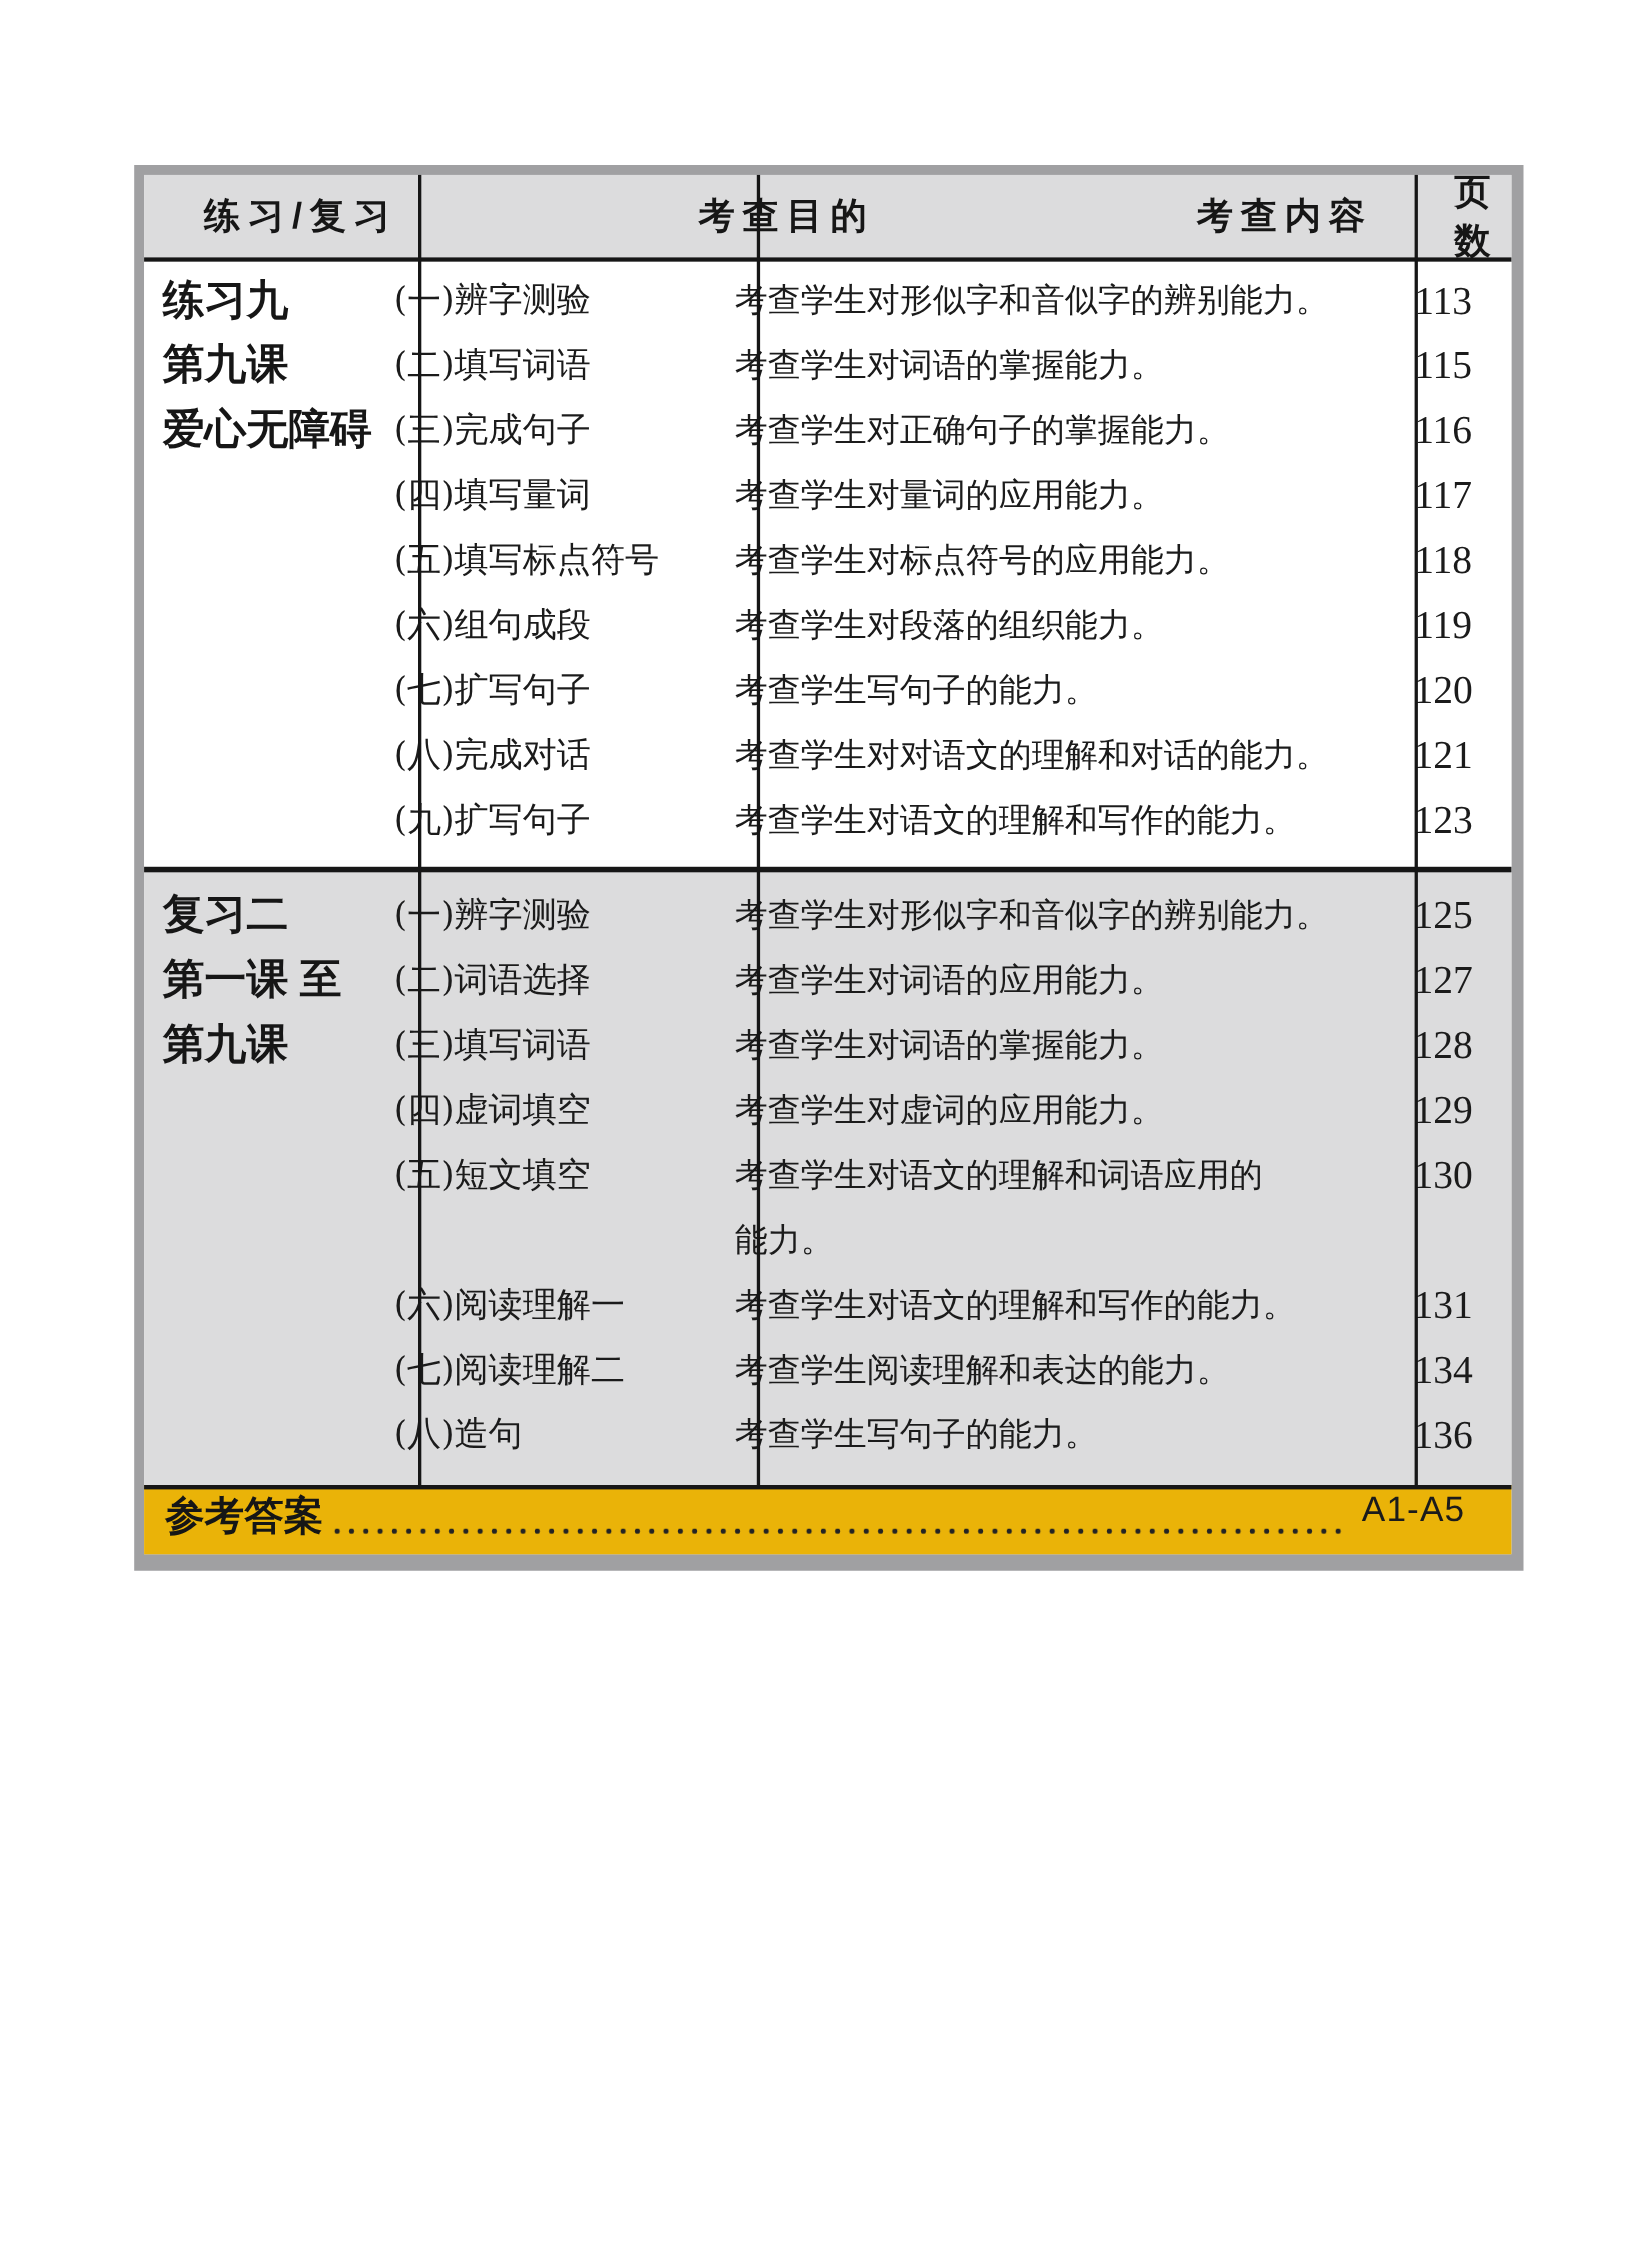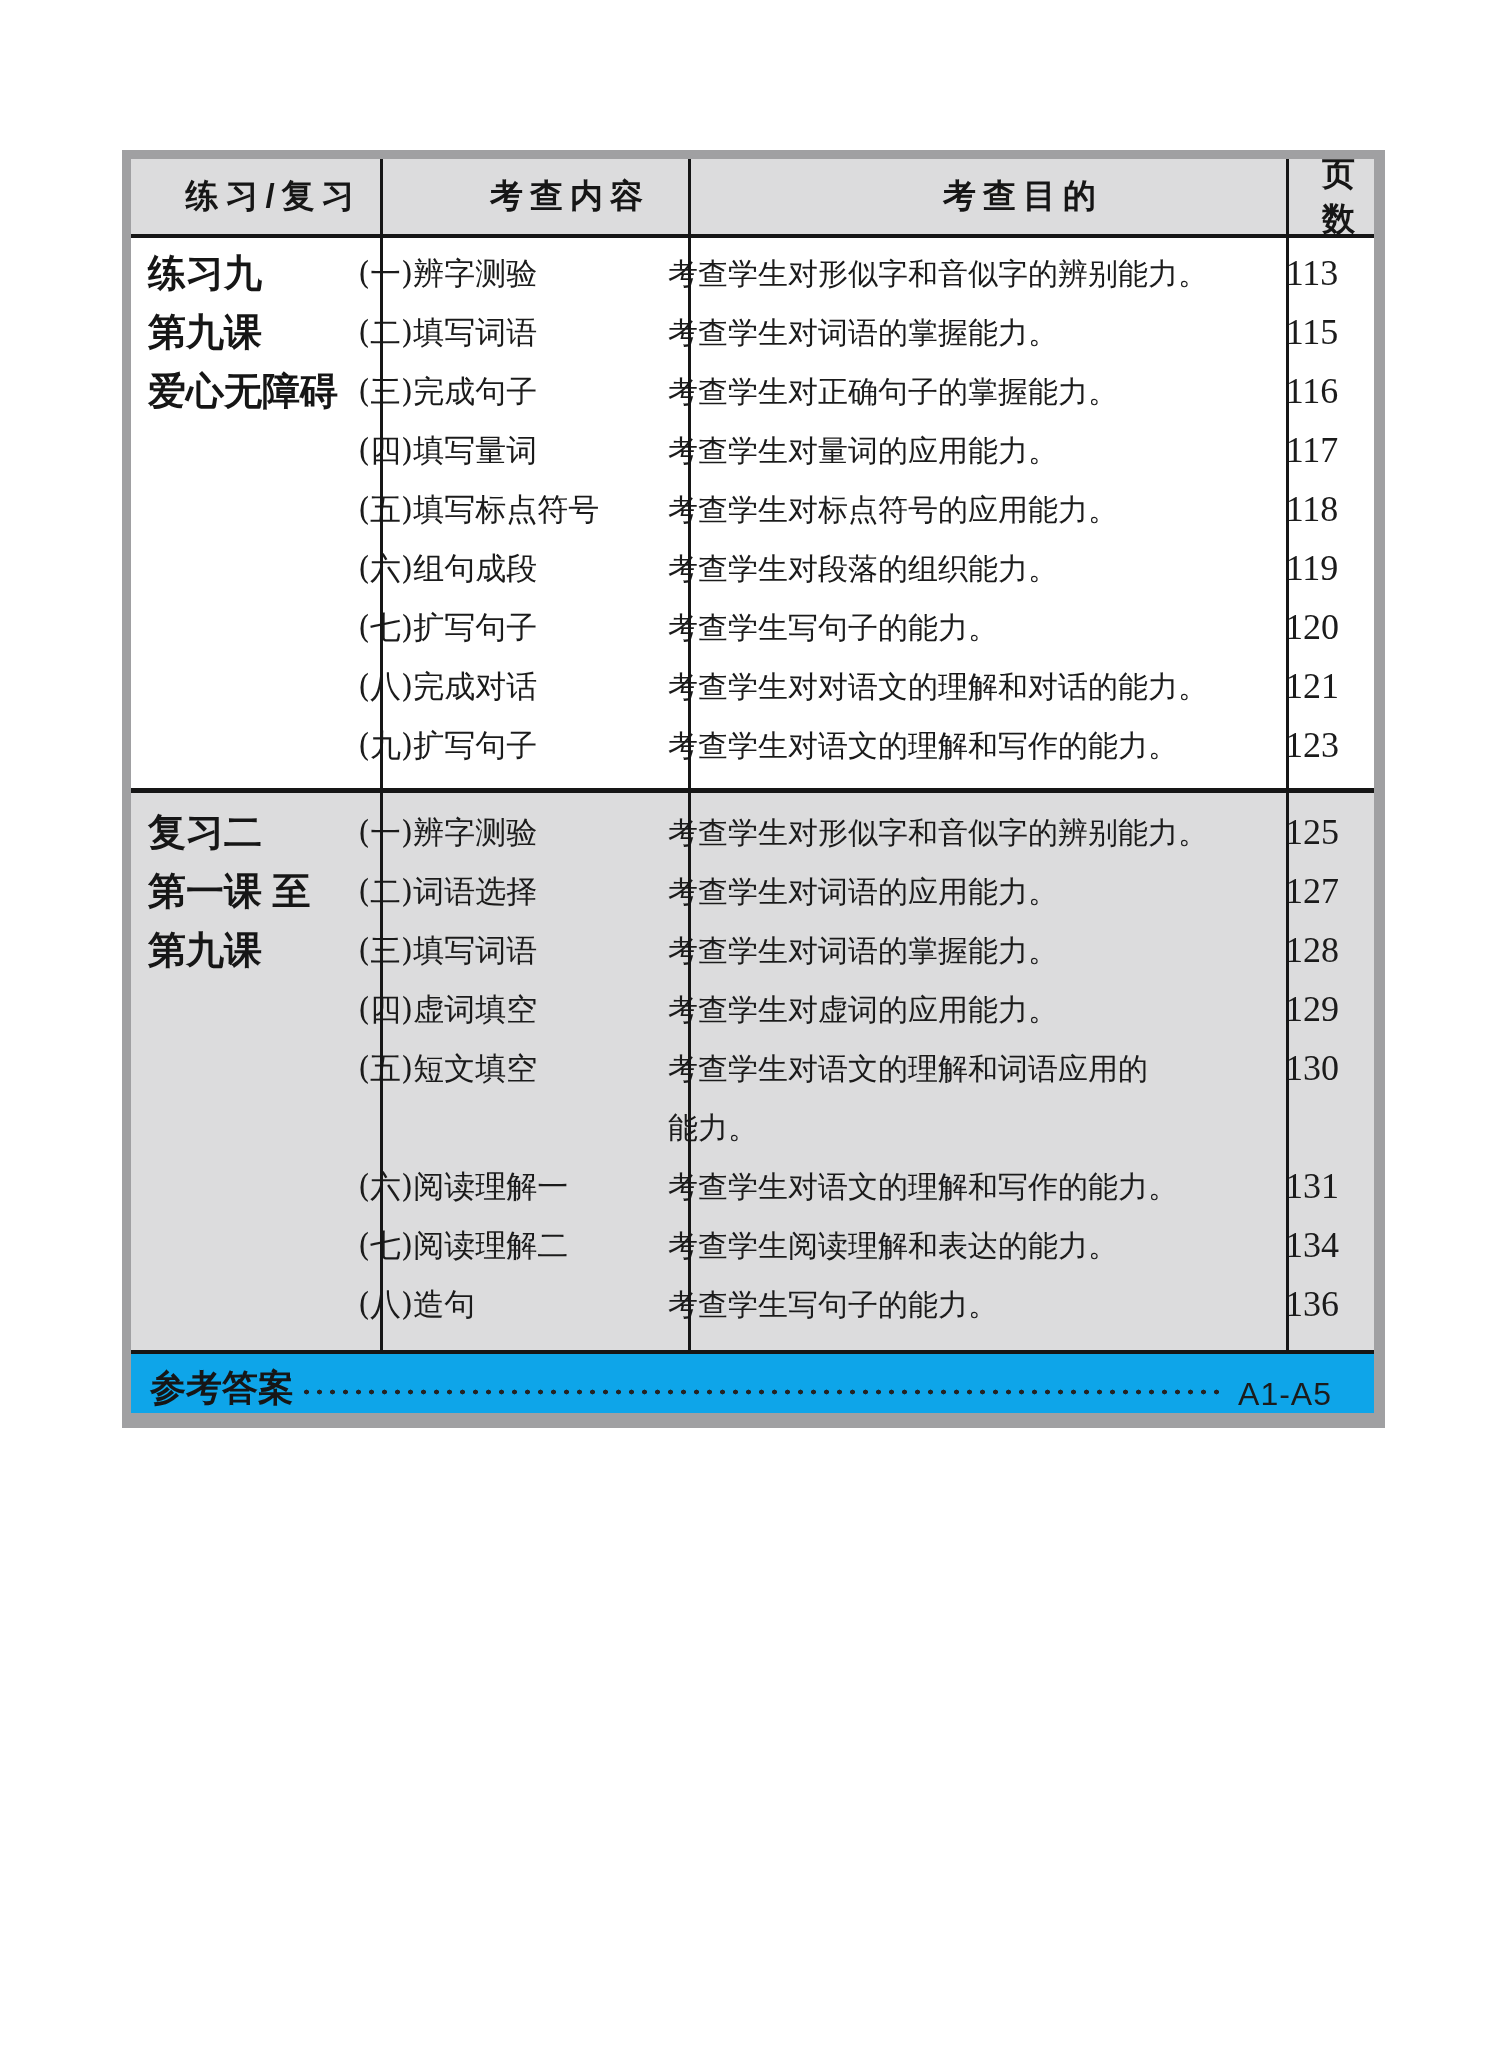--- a/index.html
+++ b/index.html
@@ -71,24 +71,24 @@
     font-size:30px; white-space:pre-line;
   }
   .page-cell {
     flex:1; text-align:center;
     font-family:"Liberation Serif", serif;
     font-size:36px;
   }
 
   
   .tfooter {
-    display:flex; align-items:flex-end; box-sizing:border-box;
+    display:flex; align-items:flex-start; box-sizing:border-box;
     height:63px;
     border-top:4px solid #161616;
-    background:#0ea5e9;
+    background:#eab308;
     padding:0 42px 0 19px;
   }
   .f-label {
     font-family:"Liberation Sans", sans-serif;
     font-weight:bold; font-size:36px; color:#161616;
     white-space:nowrap;
   }
   .leader {
     flex:1; height:8px; align-self:center;
     margin:16px 16px 0 6px;
@@ -109,22 +109,22 @@
 <div class="page">
   <div class="toc-frame">
     <div class="inner">
 
       <div class="vline v1"></div>
       <div class="vline v2"></div>
       <div class="vline v3"></div>
 
       <div class="thead">
         <div class="th th-c1">练习/复习</div>
+        <div class="th th-c3">考查目的</div>
         <div class="th th-c2">考查内容</div>
-        <div class="th th-c3">考查目的</div>
         <div class="th th-c4">页数</div>
       </div>
 
       <div class="tsection sec-white">
         <div class="title-cell">
           <div class="title-line">练习九</div>
           <div class="title-line">第九课</div>
           <div class="title-line">爱心无障碍</div>
         </div>
         <div class="rows">

